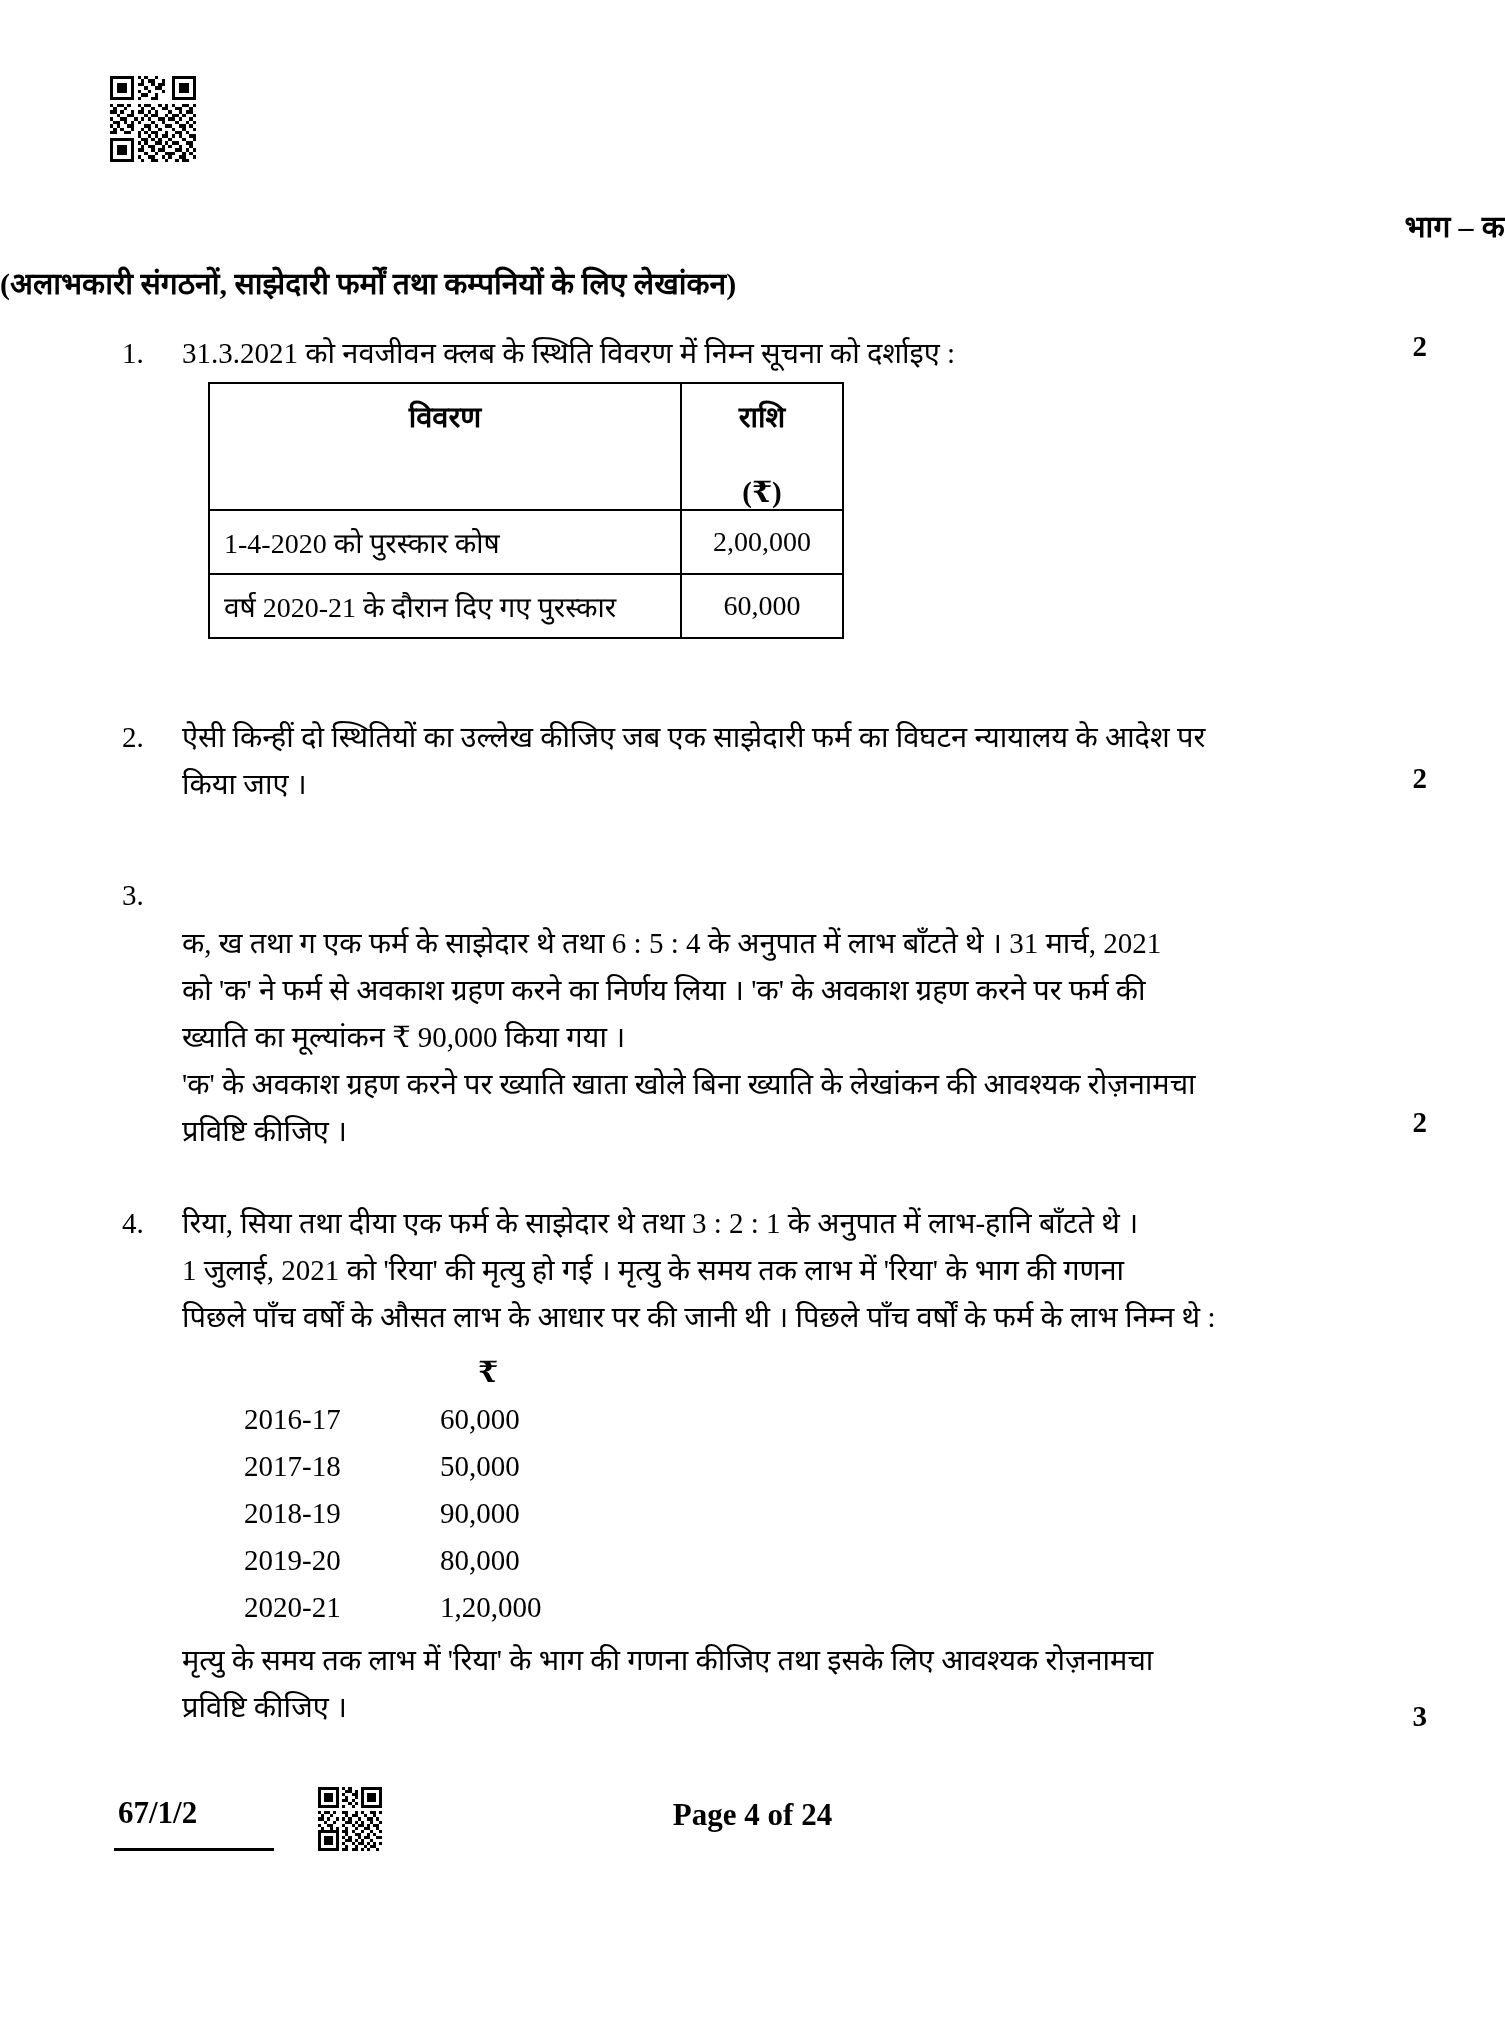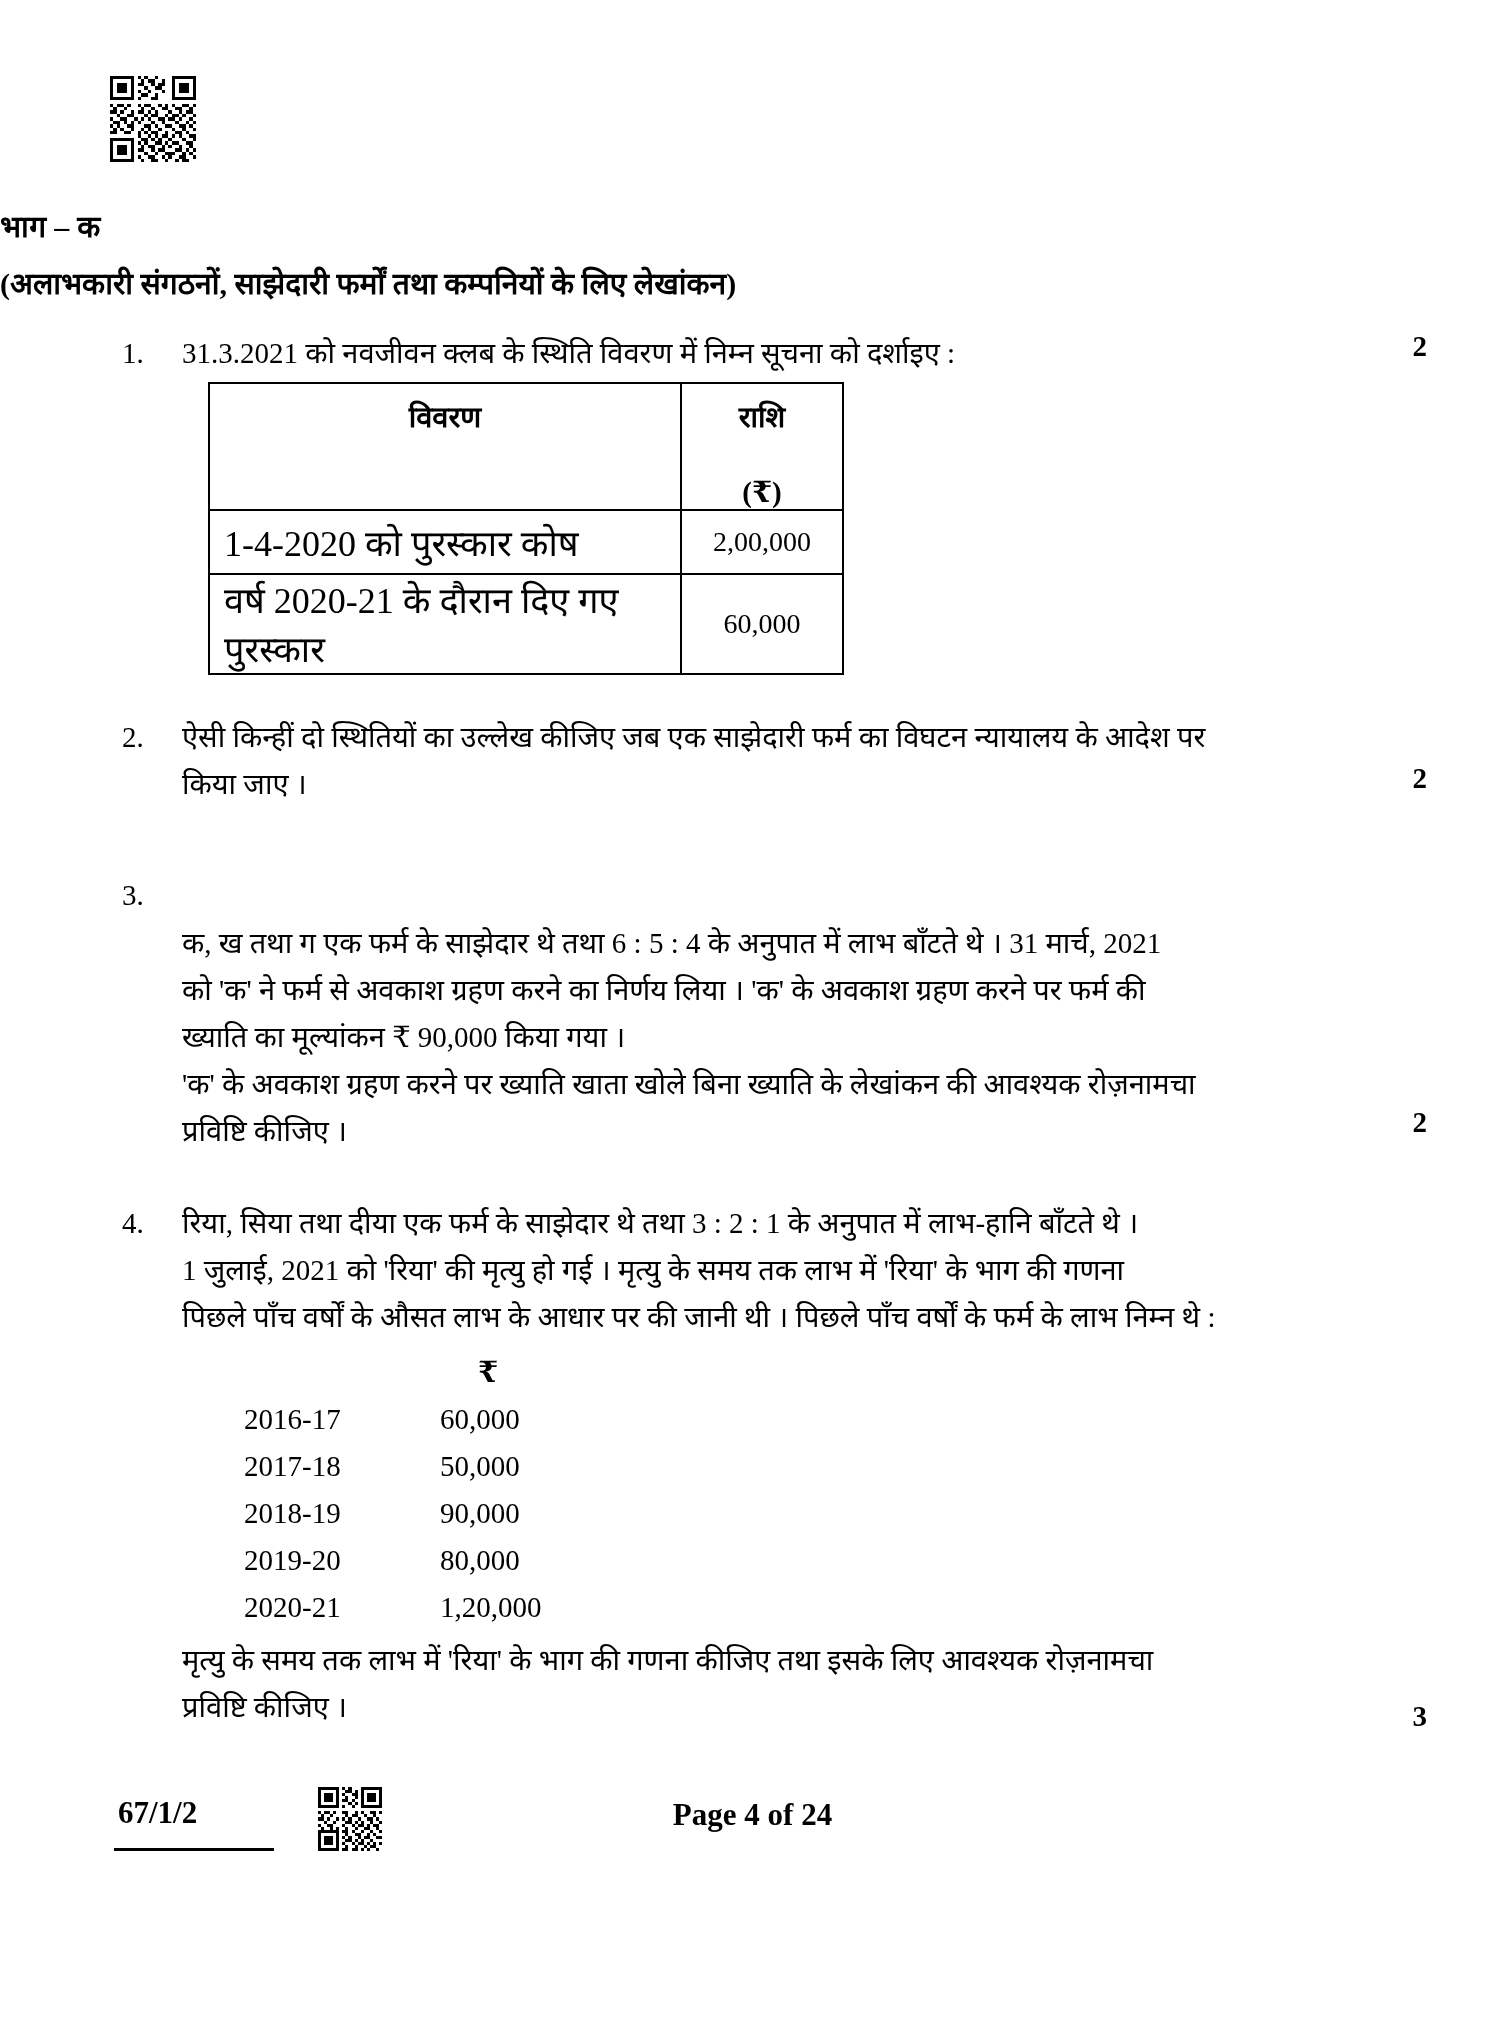--- a/index.html
+++ b/index.html
@@ -39,21 +39,21 @@
     width: 64px;
     height: 64px;
   }
 
   
   .hdr-part {
     position: absolute;
     left: 0;
     top: 205px;
     width: 1505px;
-    text-align: left;
+    text-align: right;
     font-size: 30px;
     font-weight: bold;
     letter-spacing: 0.3px;
   }
   .hdr-sub {
     position: absolute;
     left: 0;
     top: 262px;
     width: 1505px;
     text-align: left;
@@ -128,21 +128,21 @@
     display: block;
     margin-top: 40px;
     font-weight: bold;
   }
   table.info td.d-desc {
     height: 62px;
     padding-left: 14px;
     padding-right: 7px;
     text-align: left;
     vertical-align: middle;
-    font-size: 36px;
+    font-size: 28px;
   }
   table.info td.d-amt {
     height: 62px;
     text-align: center;
     vertical-align: middle;
     font-size: 28px;
     padding: 0 10px;
   }
 
   

